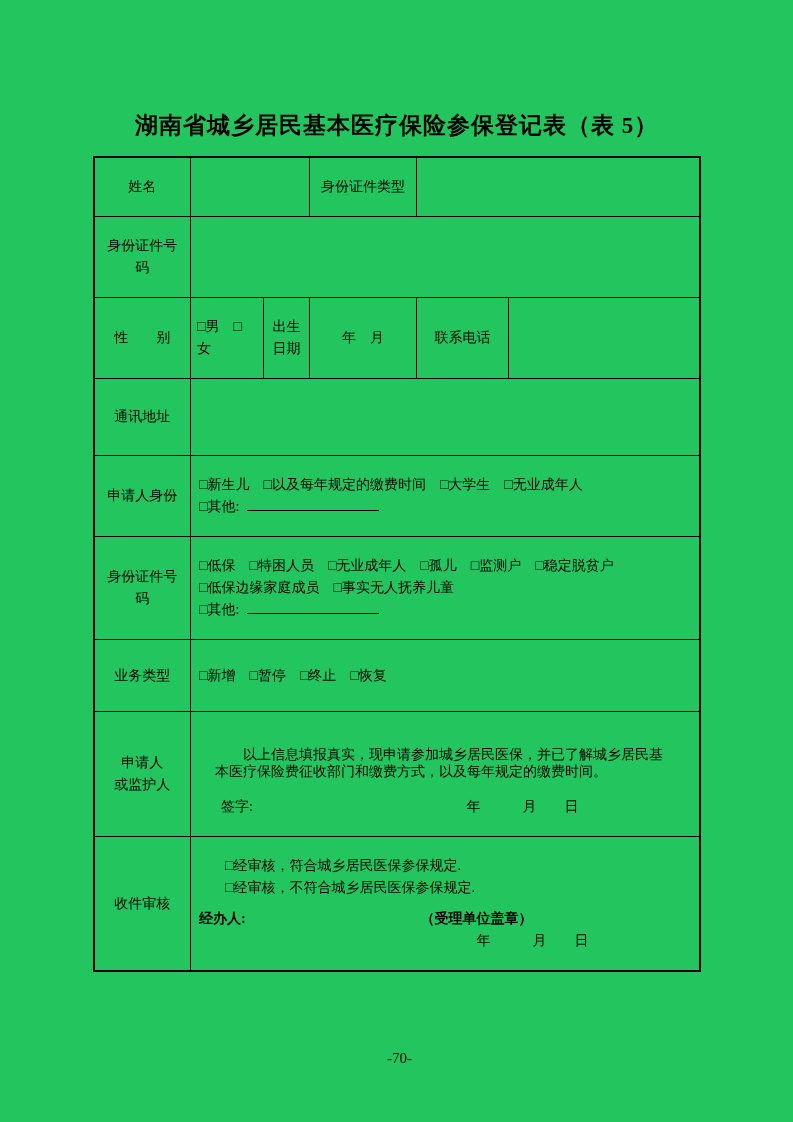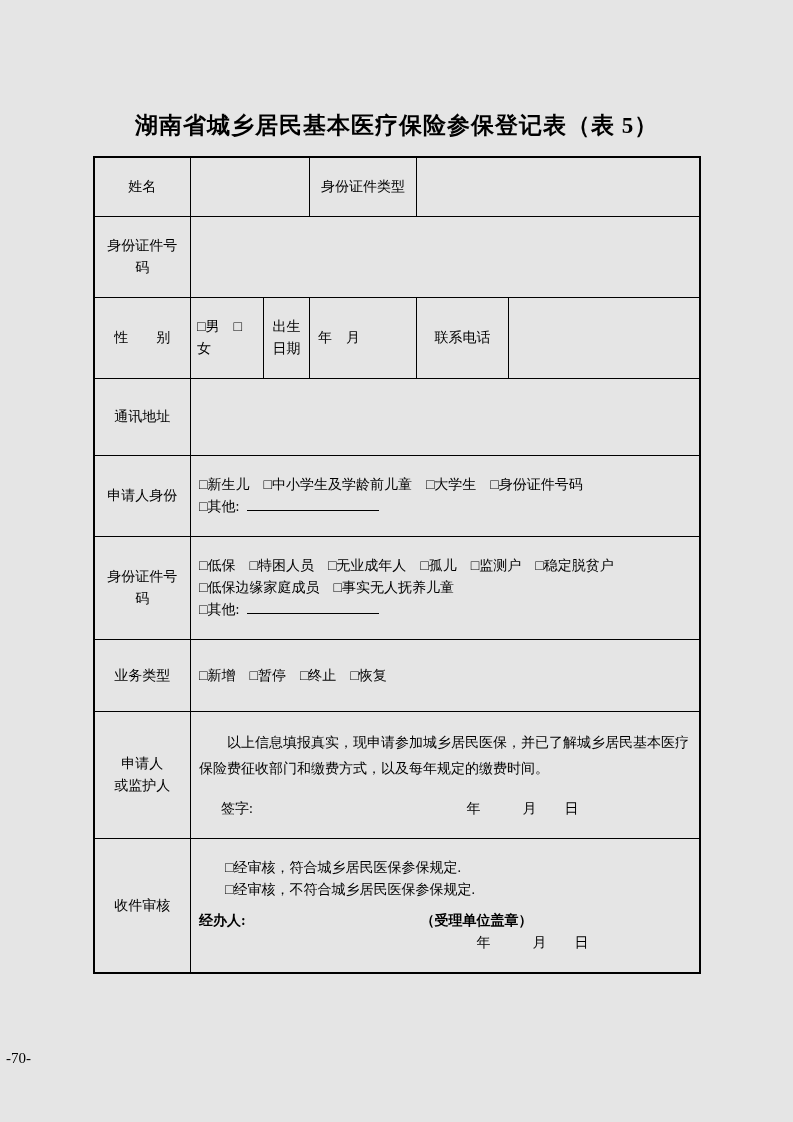--- a/index.html
+++ b/index.html
@@ -1,19 +1,19 @@
 <!DOCTYPE html>
 <html><head>
 <meta charset="utf-8">
 <style>
   html,body{margin:0;padding:0;background:#ffffff;}
   .page{
     position:relative;
     width:793px;height:1122px;
-    background:#e5e5e5;
+    background:#22c55e;
     color:#000;
     font-family:"Liberation Serif","DejaVu Serif",serif;
     overflow:hidden;
   }
   .doc-title{
     padding-top:110px;
     text-align:center;
     font-size:23px;
     font-weight:bold;
     letter-spacing:1px;
@@ -34,40 +34,41 @@
     overflow:hidden;
   }
   td.lbl{
     text-align:center;
     padding:2px 2px;
     font-size:13.5px;
     line-height:20px;
   }
   .h46{height:46px}.h45{height:45px}.h76{height:76px}.h77{height:77px}
   .h79{height:79px}.h72{height:72px}.h115{height:115px}.h112{height:112px}
-  .tr-right{text-align:left;padding-right:8px;}
+  .tr-right{text-align:center;padding-right:8px;}
   .uline{
     display:inline-block;
     width:132px;
     height:14px;
     border-bottom:1px solid #000;
     margin-left:4px;
     vertical-align:baseline;
   }
-  .statement{margin:0;text-indent:2em;line-height:26px;}
+  .statement{margin:16px;text-indent:2em;line-height:17px;}
   .sign-row{display:flex;margin-top:16px;padding-left:22px;justify-content:center;}
   .sign-row .date{margin-left:auto;margin-right:112px;}
   .chk-indent{padding-left:26px;}
   .handler-row{display:flex;margin-top:9px;font-weight:bold;}
   .handler-row .seal{margin-left:auto;margin-right:158px;}
   .date-right{text-align:right;padding-right:102px;}
   .page-number{
     position:absolute;
     left:6px;right:0;
     top:1050px;
+    text-align:center;
     font-size:15px;
   }
 </style>
 </head>
 <body>
 
 <div class="page">
 
   <div class="doc-title">湖南省城乡居民基本医疗保险参保登记表（表 5）</div>
 
@@ -108,21 +109,21 @@
 
 
     <tr class="h77">
       <td class="lbl">通讯地址</td>
       <td colspan="5"></td>
     </tr>
 
     <tr class="h76">
       <td class="lbl">申请人身份</td>
       <td colspan="5">
-        <div>□新生儿　□中小学生及学龄前儿童　□大学生　□身份证件号码</div>
+        <div>□新生儿　□以及每年规定的缴费时间　□大学生　□无业成年人</div>
         <div>
           <span>□其他: </span><span class="uline"></span>
         </div>
       </td>
     </tr>
 
     <tr class="h79">
       <td class="lbl">身份证件号码</td>
       <td colspan="5">
         <div>□低保　□特困人员　□无业成年人　□孤儿　□监测户　□稳定脱贫户</div>

